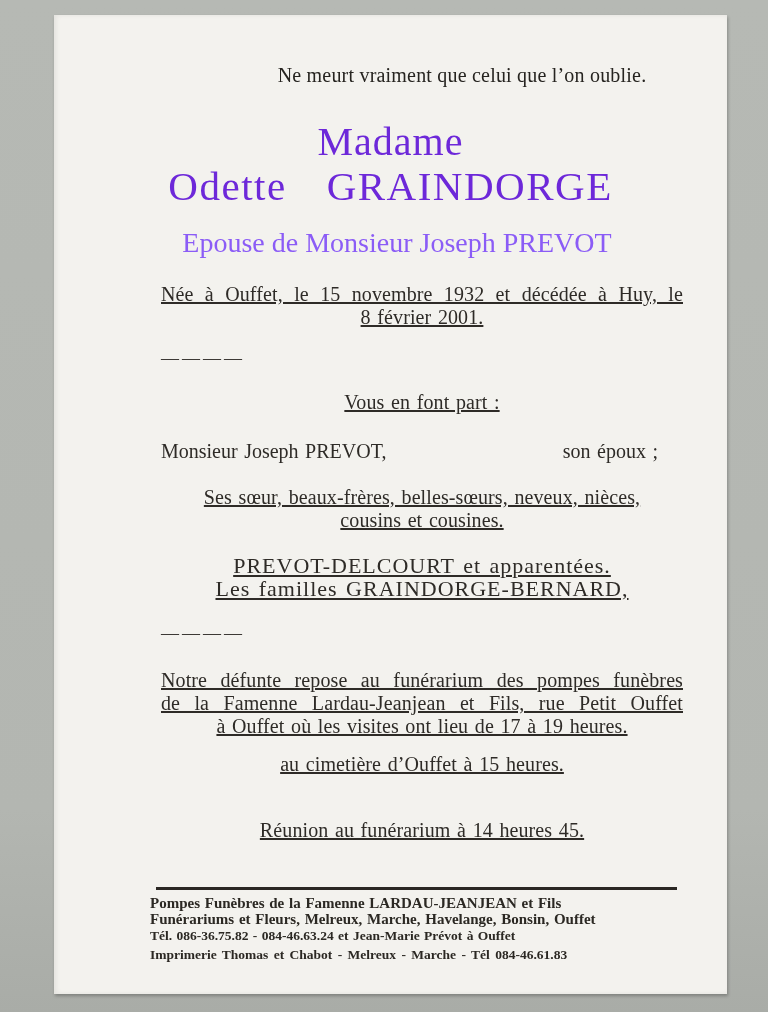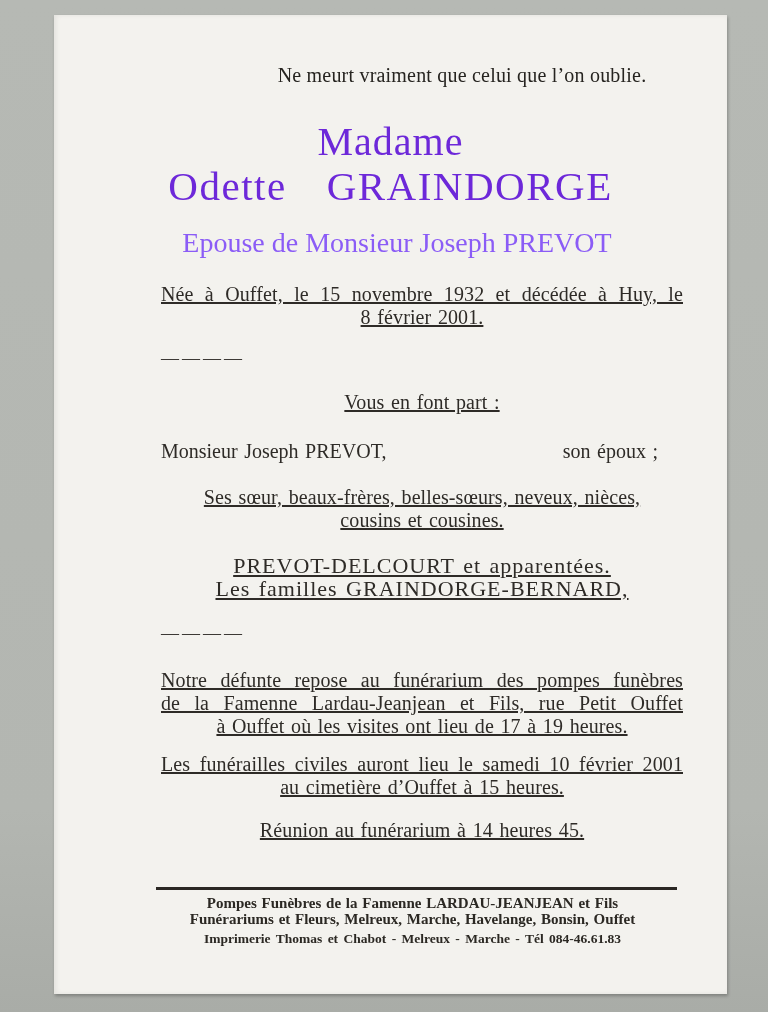--- a/index.html
+++ b/index.html
@@ -91,21 +91,20 @@
   .families-block { font-size: 22px; letter-spacing: 1px; word-spacing: 2px; }
 
   .footer-rule {
     left: 102px; top: 872px;
     width: 521px; height: 3px;
     background: #2a2723;
   }
   .footer-block {
     left: 96px; top: 880px;
     width: 525px;
-    text-align: center;
     font-weight: bold;
     color: #2b2823;
     line-height: 16.3px;
     word-spacing: 1px;
   }
   .f1 { font-size: 15px; }
   .f2 { font-size: 15px; }
   .f3 { font-size: 13.5px; }
   .f4 { font-size: 13.5px; margin-top: 3px; word-spacing: 2px; }
 </style>
@@ -150,28 +149,28 @@
 
     <div class="abs sep" style="top:607px">————</div>
 
     <div class="abs col" style="top:654px">
       <div class="jline">Notre défunte repose au funérarium des pompes funèbres</div>
       <div class="jline">de la Famenne Lardau-Jeanjean et Fils, rue Petit Ouffet</div>
       <div class="lline">à Ouffet où les visites ont lieu de 17 à 19 heures.</div>
     </div>
 
     <div class="abs col" style="top:738px">
-      <div class="jline">Les funérailles civiles auront lieu le samedi 10 février 2001</div>
       <div class="lline">au cimetière d’Ouffet à 15 heures.</div>
     </div>
 
     <div class="abs col lline" style="top:804px">Réunion au funérarium à 14 heures 45.</div>
 
     <div class="abs footer-rule"></div>
 
     <div class="abs footer-block">
       <div class="f1">Pompes Funèbres de la Famenne LARDAU-JEANJEAN et Fils</div>
       <div class="f2">Funérariums et Fleurs, Melreux, Marche, Havelange, Bonsin, Ouffet</div>
+      <div class="f3">Tél. 086-36.75.82 - 084-46.63.24 et Jean-Marie Prévot à Ouffet</div>
       <div class="f4">Imprimerie Thomas et Chabot - Melreux - Marche - Tél 084-46.61.83</div>
     </div>
 
   </div>
 </div>
 
 </body></html>

